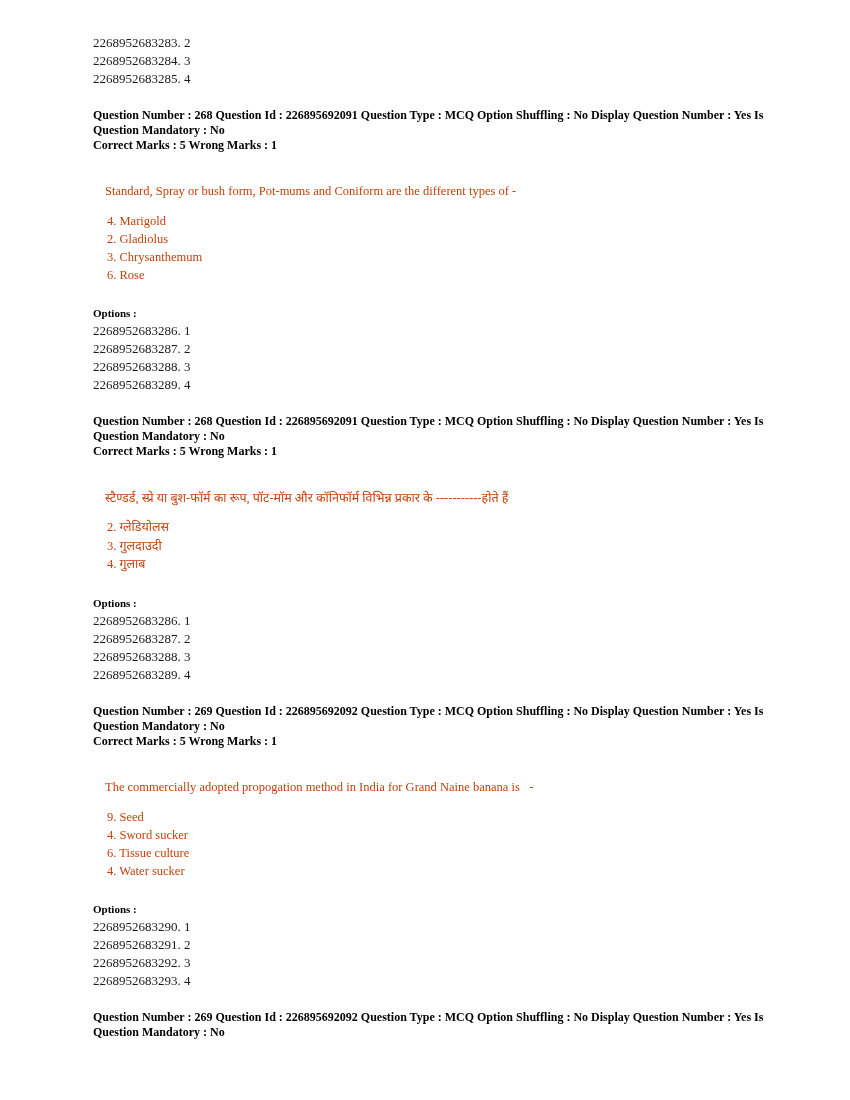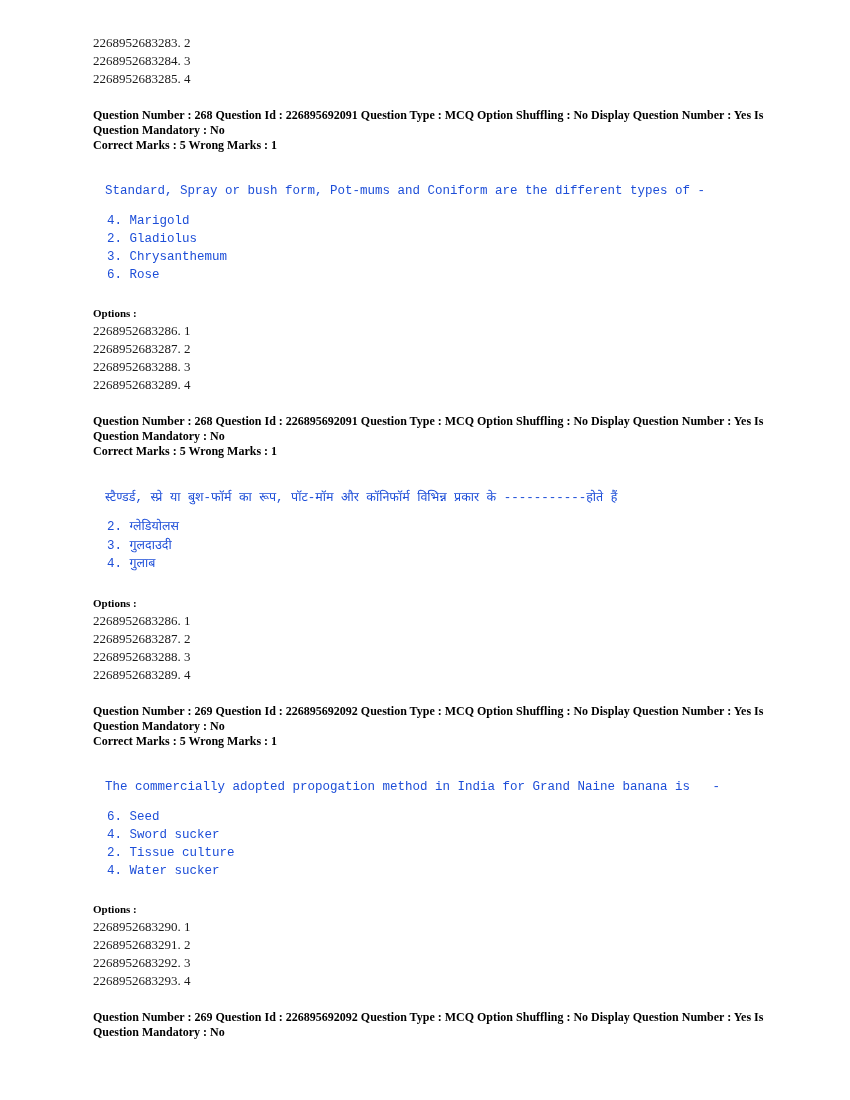--- a/index.html
+++ b/index.html
@@ -39,22 +39,22 @@
   .q-body { margin-bottom: 20px; }
   .options-block { margin-bottom: 20px; }
   .options-label {
     font-weight: bold;
     font-size: 11px;
     line-height: 18px;
     white-space: nowrap;
   }
   
   .sans {
-    font-family: Liberation Mono, monospace;
-    color: #1d4ed8;
+    font-family: Liberation Serif, serif;
+    color: #c2410c;
   }
   .q-text {
     font-size: 12.5px;
     line-height: 18px;
     padding-left: 12px;
     margin-bottom: 12px;
   }
   .q-choices {
     padding-left: 14px;
   }
@@ -125,23 +125,23 @@
 
   <section>
     <div class="q-header">
       <div class="hdr">Question Number : 269 Question Id : 226895692092 Question Type : MCQ Option Shuffling : No Display Question Number : Yes Is</div>
       <div class="hdr">Question Mandatory : No</div>
       <div class="hdr">Correct Marks : 5 Wrong Marks : 1</div>
     </div>
     <div class="q-body">
       <div class="q-text sans">The commercially adopted propogation method in India for Grand Naine banana is &nbsp; -</div>
       <div class="q-choices">
-        <div class="choice sans">6. Seed</div>
+        <div class="choice sans">9. Seed</div>
         <div class="choice sans">4. Sword sucker</div>
-        <div class="choice sans">2. Tissue culture</div>
+        <div class="choice sans">6. Tissue culture</div>
         <div class="choice sans">4. Water sucker</div>
       </div>
     </div>
     <div class="options-block">
       <div class="options-label">Options :</div>
       <div class="id-line">2268952683290. 1</div>
       <div class="id-line">2268952683291. 2</div>
       <div class="id-line">2268952683292. 3</div>
       <div class="id-line">2268952683293. 4</div>
     </div>

